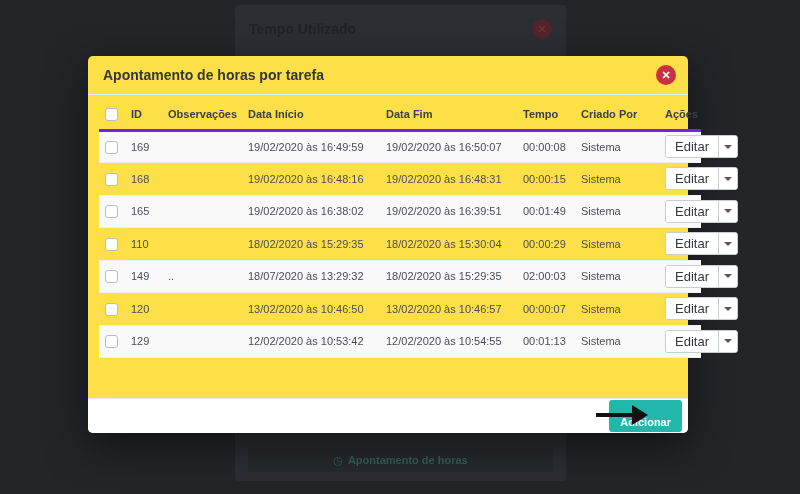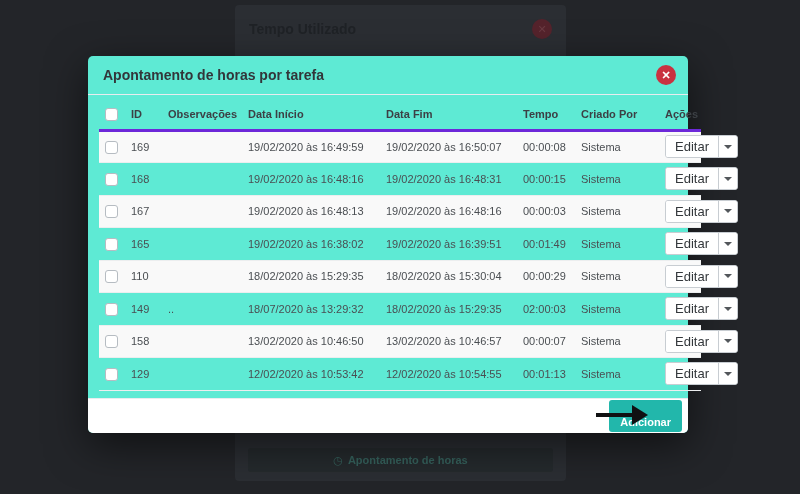--- a/index.html
+++ b/index.html
@@ -36,21 +36,21 @@
     display: flex; align-items: center; justify-content: center;
     gap: 5px;
     color: #35615c; font-size: 11px; font-weight: bold;
   }
   .bg-clock-icon { font-size: 11px; color: #35615c; }
 
   
   .modal {
     position: absolute;
     left: 88px; top: 56px; width: 600px; height: 377px;
-    background: #5eead4;
+    background: #fde047;
     border-radius: 5px;
     box-shadow: 0 12px 40px rgba(0,0,0,0.55);
   }
   .modal-header {
     height: 39px;
     display: flex; align-items: center; justify-content: space-between;
     padding: 0 12px 0 15px;
     border-bottom: 1px solid #e9ecef;
   }
   .modal-title { font-size: 14px; font-weight: bold; color: #32363a; }
@@ -234,37 +234,20 @@
     <td class="td-acoes">
       <span class="split-btn">
         <button class="edit-part">Editar</button>
         <button class="caret-part">
           <span class="caret-glyph"></span>
         </button>
       </span>
     </td>
   </tr>
 
-  <tr>
-    <td class="cb-cell"><input type="checkbox" style=""></td>
-    <td>167</td>
-    <td></td>
-    <td>19/02/2020 às 16:48:13</td>
-    <td>19/02/2020 às 16:48:16</td>
-    <td>00:00:03</td>
-    <td>Sistema</td>
-    <td class="td-acoes">
-      <span class="split-btn">
-        <button class="edit-part">Editar</button>
-        <button class="caret-part">
-          <span class="caret-glyph"></span>
-        </button>
-      </span>
-    </td>
-  </tr>
 
   <tr>
     <td class="cb-cell"><input type="checkbox" style=""></td>
     <td>165</td>
     <td></td>
     <td>19/02/2020 às 16:38:02</td>
     <td>19/02/2020 às 16:39:51</td>
     <td>00:01:49</td>
     <td>Sistema</td>
     <td class="td-acoes">
@@ -308,21 +291,21 @@
         <button class="edit-part">Editar</button>
         <button class="caret-part">
           <span class="caret-glyph"></span>
         </button>
       </span>
     </td>
   </tr>
 
   <tr>
     <td class="cb-cell"><input type="checkbox" style=""></td>
-    <td>158</td>
+    <td>120</td>
     <td></td>
     <td>13/02/2020 às 10:46:50</td>
     <td>13/02/2020 às 10:46:57</td>
     <td>00:00:07</td>
     <td>Sistema</td>
     <td class="td-acoes">
       <span class="split-btn">
         <button class="edit-part">Editar</button>
         <button class="caret-part">
           <span class="caret-glyph"></span>

